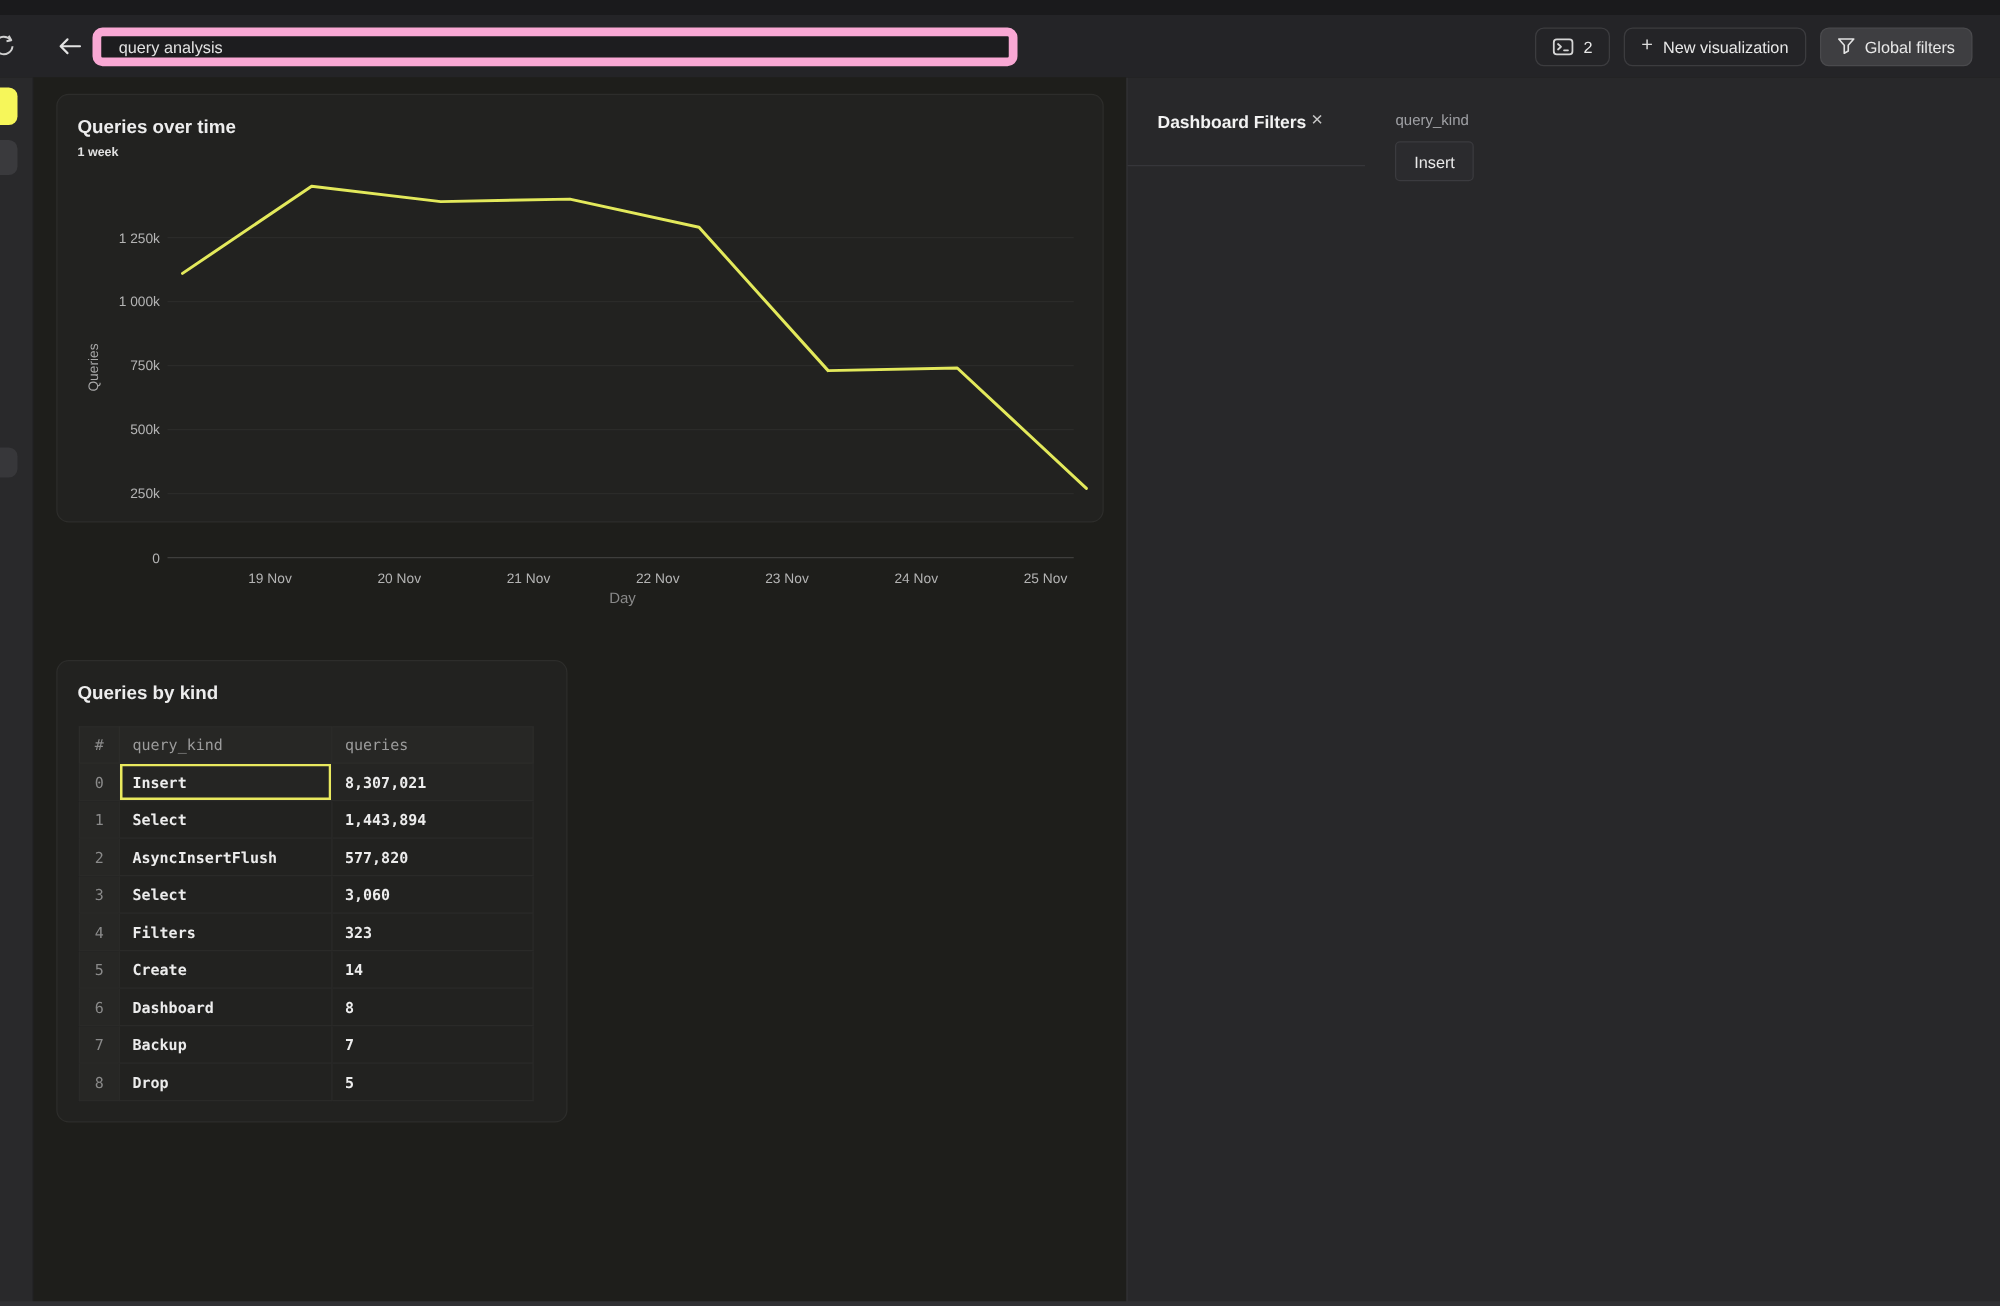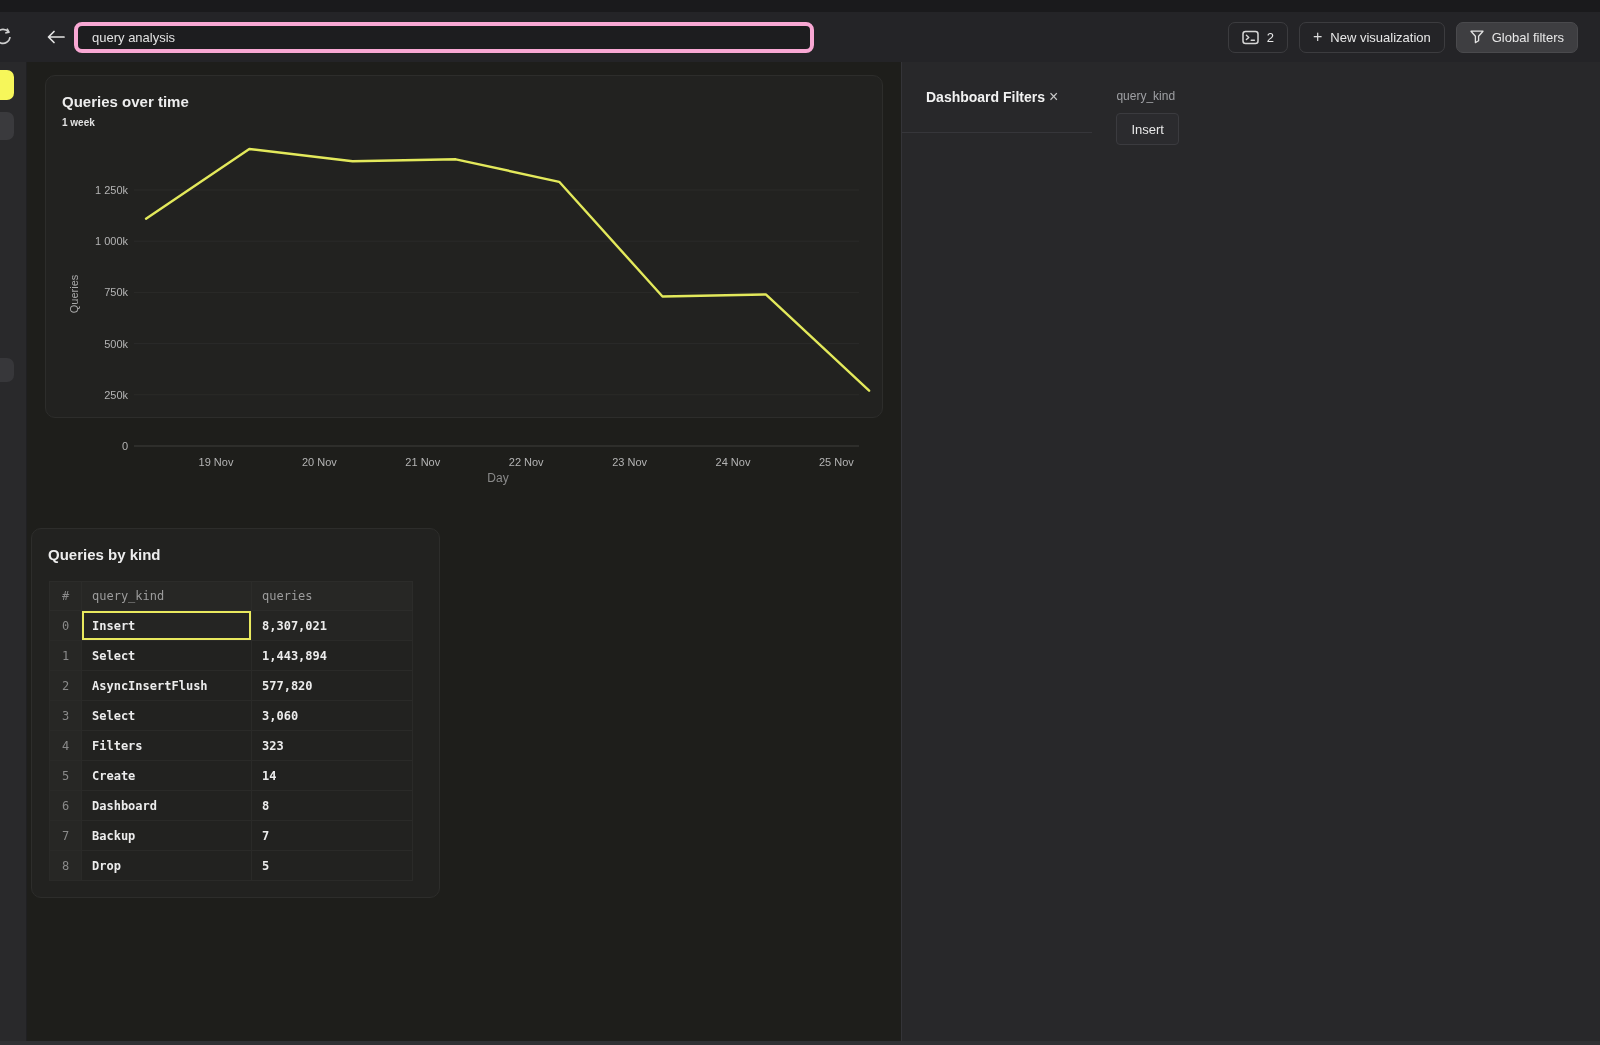--- a/index.html
+++ b/index.html
@@ -3,41 +3,41 @@
 <meta charset="utf-8">
 <style>
   * { margin:0; padding:0; box-sizing:border-box; }
   html,body { width:1600px; height:1045px; overflow:hidden; background:#1e1e1b;
               font-family:"Liberation Sans", sans-serif; }
   .top-strip { height:12px; background:#1a1a1c; }
   .topbar { height:50px; background:#242427; display:flex; align-items:center; position:relative; }
   .refresh-wrap { width:20px; height:22px; overflow:hidden; position:relative; margin-left:0; }
   .refresh-wrap svg { position:absolute; left:-8px; top:1px; }
   .back-btn { width:24px; height:24px; margin-left:24px; display:flex; align-items:center; justify-content:center; cursor:pointer; }
-  .title-input { margin-left:6px; width:740px; height:31px; background:#1d1d1f; border:4px solid #f9a8d4;
+  .title-input { margin-left:6px; width:740px; height:31px; background:#1d1d1f; border:7px solid #f9a8d4;
                  border-radius:8px; color:#e2e2e2; font-size:13px; padding:0 14px; outline:none;
                  font-family:"Liberation Sans", sans-serif; }
   .tb-right { margin-left:auto; display:flex; align-items:center; gap:11px; padding-right:22px; }
   .tb-btn { height:31px; border:1px solid #3c3c3f; border-radius:7px; background:transparent; color:#e8e8e8;
             font-size:13px; display:flex; align-items:center; gap:8px; padding:0 13px; cursor:pointer;
             font-family:"Liberation Sans", sans-serif; white-space:nowrap; }
   .tb-btn.filled { background:#3e3e41; border-color:#4a4a4d; }
   .plus-glyph { font-size:16px; line-height:1; color:#dcdcdc; }
 
   .body-row { display:flex; height:983px; }
   .sidebar { width:27px; background:#29292b; position:relative; border-right:1px solid #202022; overflow:hidden; }
   .sb-item { position:absolute; left:-14px; width:28px; border-radius:7px; cursor:pointer; }
   .sb-item.active { top:8px; height:30px; background:#f6f65a; }
   .sb-item.g1 { top:50px; height:28px; background:#3a3a3d; }
   .sb-item.g2 { top:296px; height:24px; background:#37373a; }
 
   .main { flex:1; position:relative; background:#1e1e1b; }
   .card { position:absolute; background:#222220; border:1px solid #2d2d2b; border-radius:10px; }
   .chart-card { left:18px; top:13px; width:838px; height:343px; }
-  .table-card { left:4px; top:466px; width:409px; height:370px; }
+  .table-card { left:18px; top:466px; width:409px; height:370px; }
   .card-title { position:absolute; left:16px; top:17px; font-size:15px; font-weight:bold; color:#ededed; }
   .card-sub   { position:absolute; left:16px; top:41px; font-size:10px; font-weight:bold; color:#e2e2e2; }
   svg.chart { position:absolute; left:0; top:0; }
 
   table.qtable { position:absolute; left:17px; top:52px; width:363px; border-collapse:collapse;
                  font-family:"DejaVu Sans Mono", monospace; font-size:12px;
                  border:1px solid #30302e; table-layout:fixed; }
   .qtable th { height:29px; background:#272725; color:#9c9c9c; font-weight:400; text-align:left;
                padding:0 10px; border:1px solid #2c2c2a; }
   .qtable td { height:30px; color:#ececec; font-weight:700; padding:0 10px; border:1px solid #2a2a28; }

